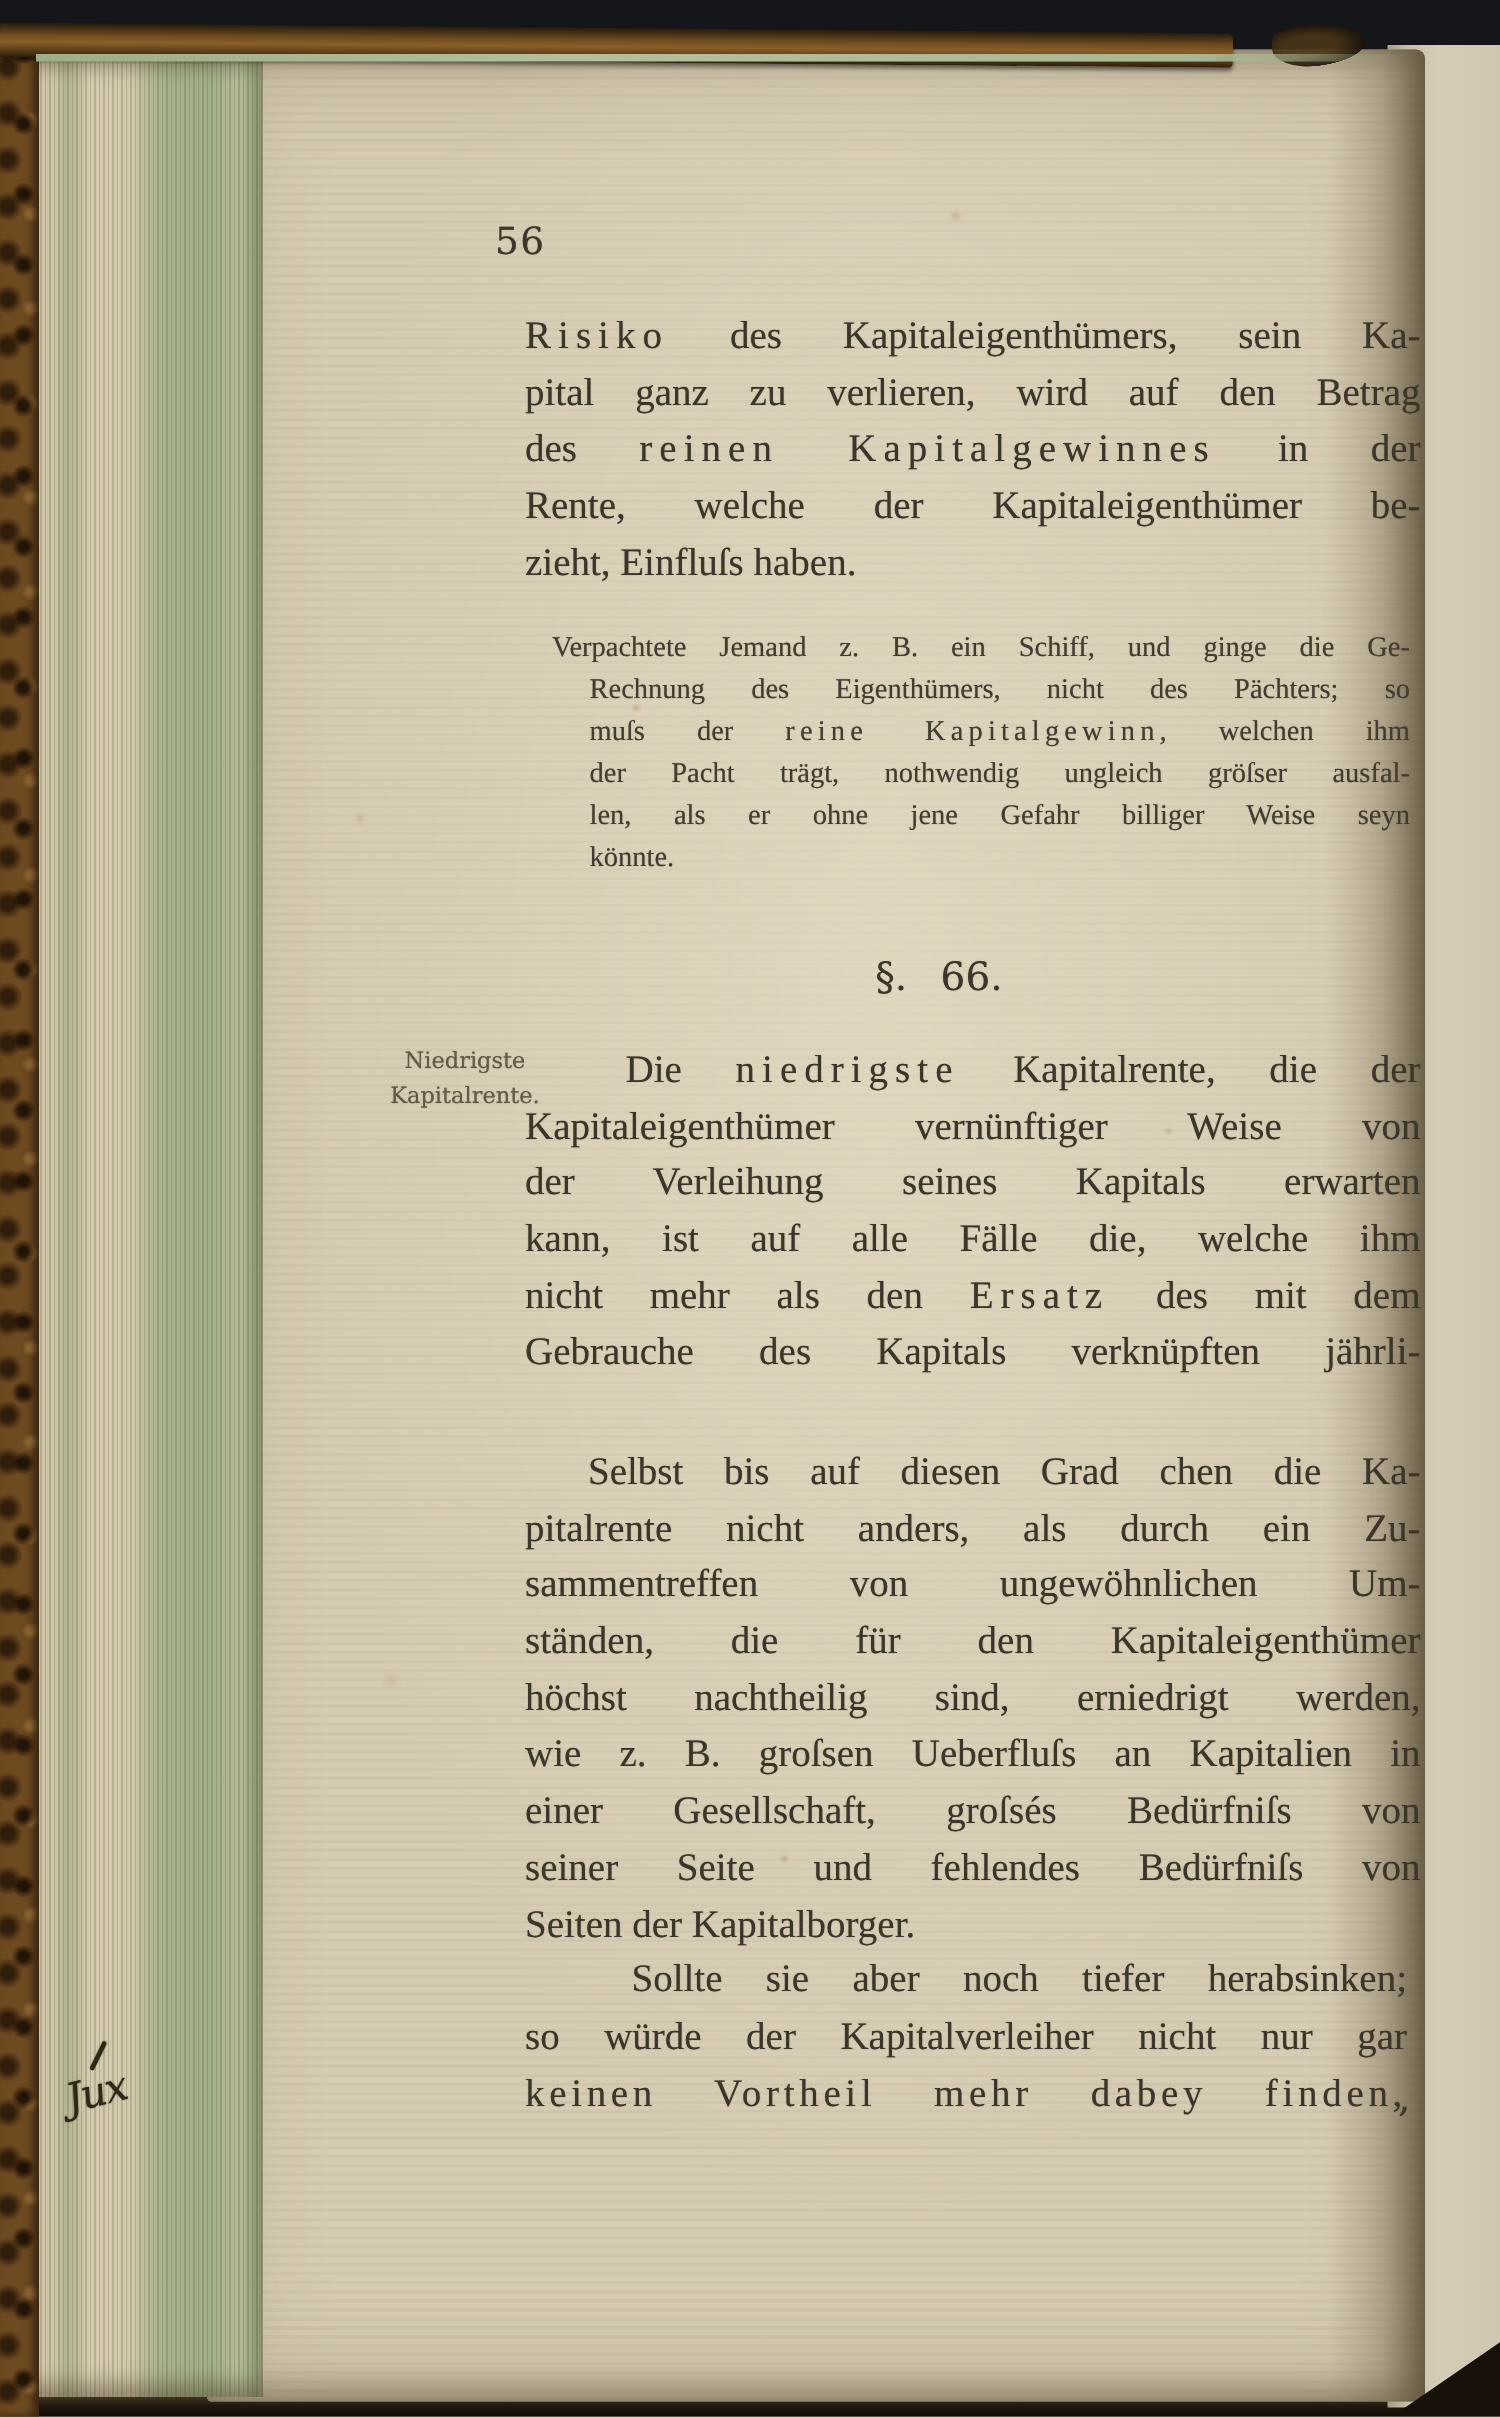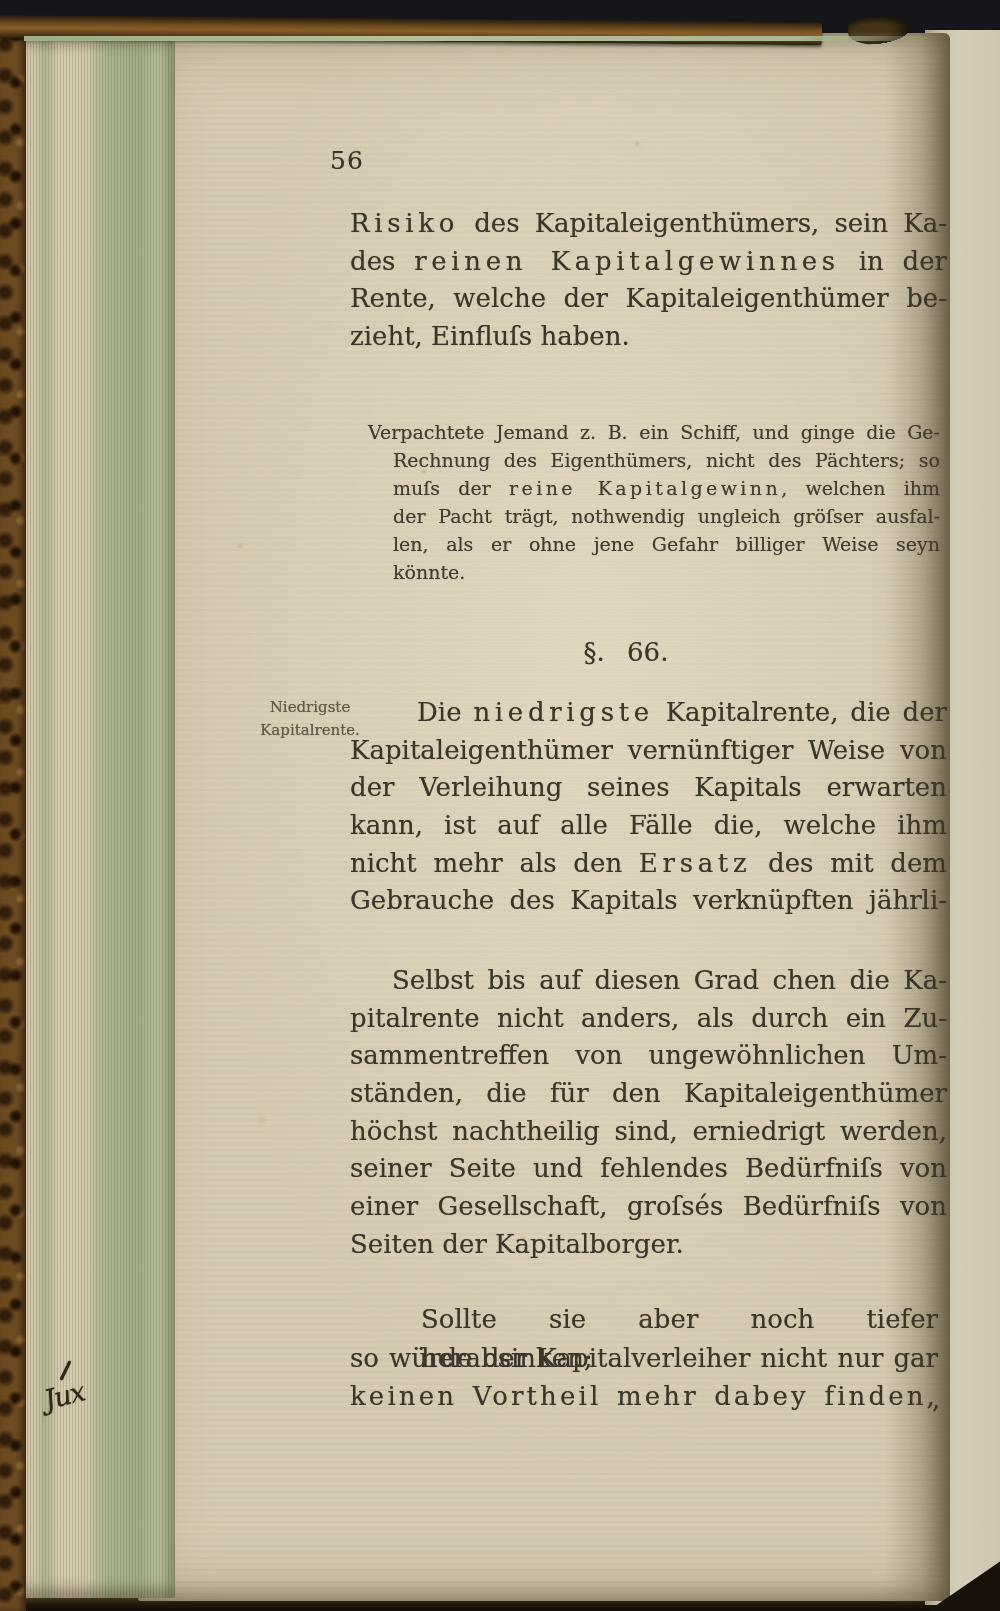--- a/index.html
+++ b/index.html
@@ -83,21 +83,21 @@
     transform:rotate(-4deg);border-radius:40% 60% 50% 50%;
     opacity:.9;
   }
   .green-top-edge{
     position:absolute;left:24px;top:36px;width:916px;height:5px;
     background:linear-gradient(90deg,#9fae86,#b5bf9c 40%,#aab793 85%,rgba(170,183,147,0));
   }
   
   .txt{position:absolute;color:#3b352a;text-shadow:0 0 .7px rgba(62,52,40,.55);}
   .para .ln{
-    text-align:justify;text-align-last:justify;
+    text-align:justify;text-align-last:justify;font-family:Liberation Serif, serif;
   }
   .para .ln.end{text-align-last:left;}
   .main{font-size:26px;}
   .main .ln{height:37.7px;line-height:37.7px;}
   .smallprint{font-size:19px;color:#433c31;}
   .smallprint .ln{height:28px;line-height:28px;}
   .g{letter-spacing:.18em;}
   .g2{letter-spacing:.12em;margin-top:18px;}
   .pagenum{left:330px;top:146px;font-size:25px;letter-spacing:1px;}
   .heading{left:348px;top:637px;width:556px;text-align:center;font-size:26px;word-spacing:14px;}
@@ -125,20 +125,21 @@
 <div class="edge-band"></div>
 <div class="cover-strip"></div>
 <div class="leather-top"></div>
 <div class="leather-crumb"></div>
 <div class="green-top-edge"></div>
 
 <div class="txt pagenum">56</div>
 
 <div class="txt main para" style="left:350px;top:205px;width:597px;">
   <div class="ln"><span class="g">Risiko</span><span> des Kapitaleigenthümers, sein Ka-</span></div>
+  <div class="ln"><span>pital ganz zu verlieren, wird auf den Betrag</span></div>
   <div class="ln"><span>des </span><span class="g">reinen Kapitalgewinnes</span><span> in der</span></div>
   <div class="ln"><span>Rente, welche der Kapitaleigenthümer be-</span></div>
   <div class="ln end"><span>zieht, Einfluſs haben.</span></div>
 </div>
 
 <div class="txt smallprint para" style="left:393px;top:418px;width:547px;">
   <div class="ln" style="margin-left:-25px;width:572px;"><span>Verpachtete Jemand z. B. ein Schiff, und ginge die Ge-</span></div>
   <div class="ln"><span>Rechnung des Eigenthümers, nicht des Pächters; so</span></div>
   <div class="ln"><span>muſs der </span><span class="g">reine Kapitalgewinn</span><span>, welchen ihm</span></div>
   <div class="ln"><span>der Pacht trägt, nothwendig ungleich gröſser ausfal-</span></div>
@@ -161,22 +162,23 @@
   <div class="ln"><span>nicht mehr als den </span><span class="g">Ersatz</span><span> des mit dem</span></div>
   <div class="ln"><span>Gebrauche des Kapitals verknüpften jährli-</span></div>
 </div>
 
 <div class="txt main para" style="left:350px;top:962px;width:597px;">
   <div class="ln" style="padding-left:42px;width:555px;"><span>Selbst bis auf diesen Grad chen die Ka-</span></div>
   <div class="ln"><span>pitalrente nicht anders, als durch ein Zu-</span></div>
   <div class="ln"><span>sammentreffen von ungewöhnlichen Um-</span></div>
   <div class="ln"><span>ständen, die für den Kapitaleigenthümer</span></div>
   <div class="ln"><span>höchst nachtheilig sind, erniedrigt werden,</span></div>
+  <div class="ln"><span>wie z. B. groſsen Ueberfluſs an Kapitalien in</span></div>
+  <div class="ln"><span>einer Gesellschaft, groſsés Bedürfniſs von</span></div>
   <div class="ln"><span>seiner Seite und fehlendes Bedürfniſs von</span></div>
-  <div class="ln"><span>einer Gesellschaft, groſsés Bedürfniſs von</span></div>
   <div class="ln end"><span>Seiten der Kapitalborger.</span></div>
 </div>
 
 <div class="txt main para" style="left:350px;top:1300px;width:588px;">
   <div class="ln" style="padding-left:71px;width:517px;line-height:38.5px;height:38.5px;"><span>Sollte sie aber noch tiefer herabsinken;</span></div>
   <div class="ln" style="line-height:38.5px;height:38.5px;"><span>so würde der Kapitalverleiher nicht nur gar</span></div>
   <div class="ln" style="line-height:38.5px;height:38.5px;"><span class="g2">keinen Vortheil mehr dabey finden,</span></div>
 </div>
 
 <div class="txt stray">,</div>

